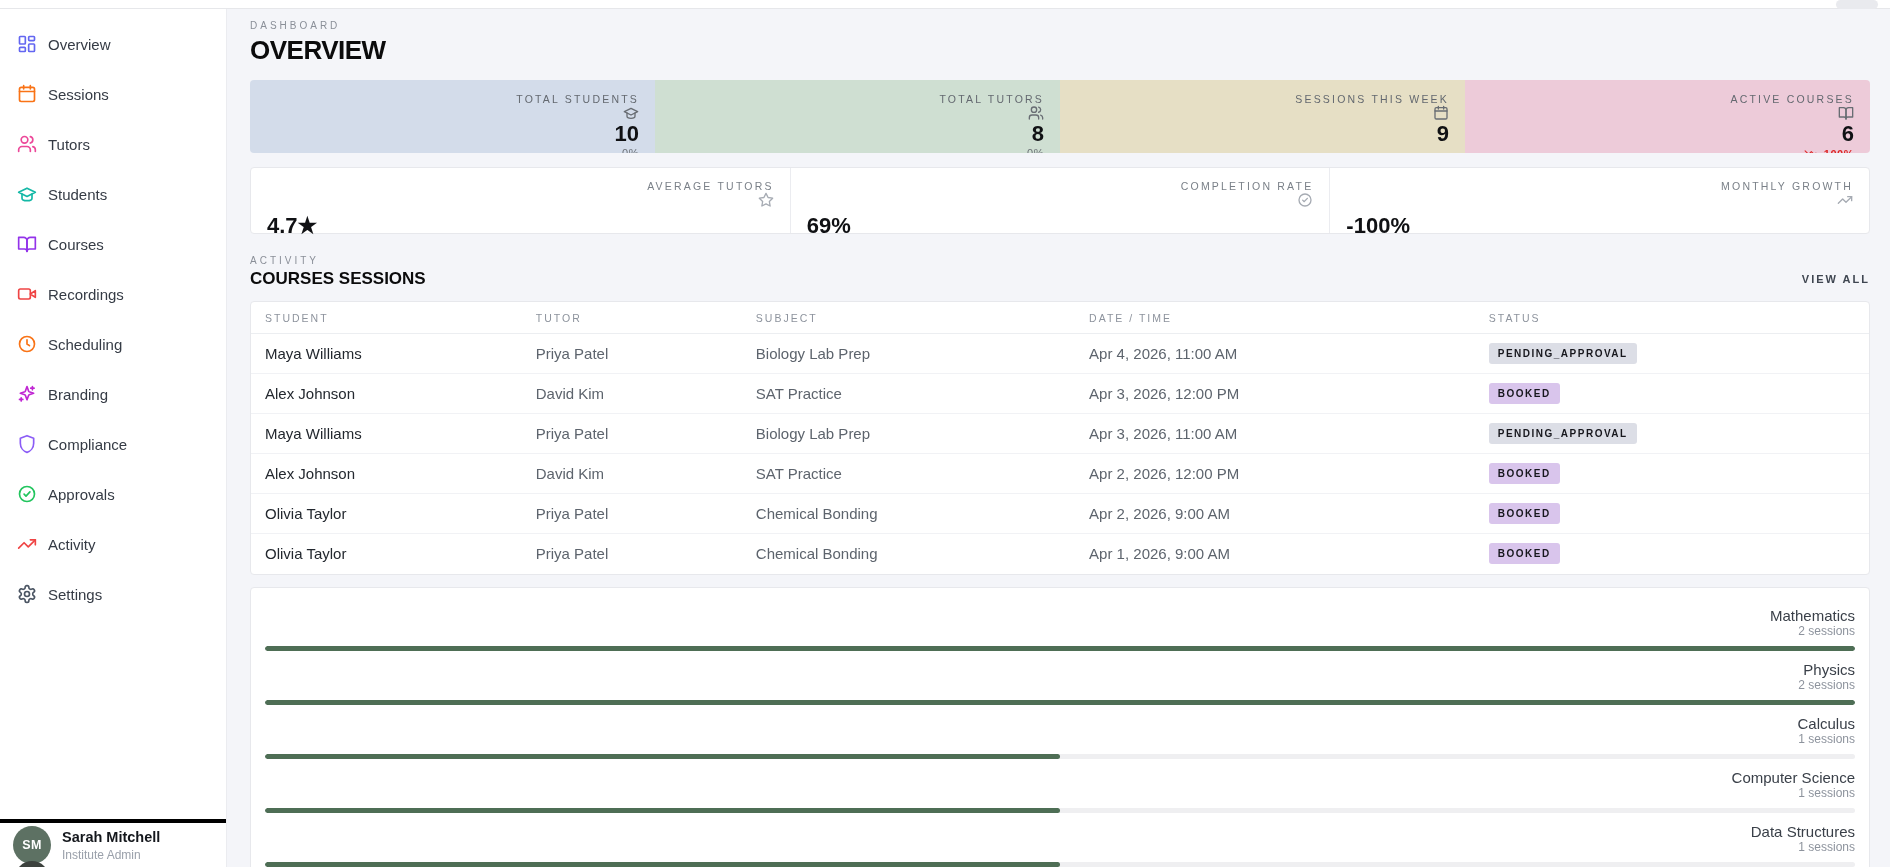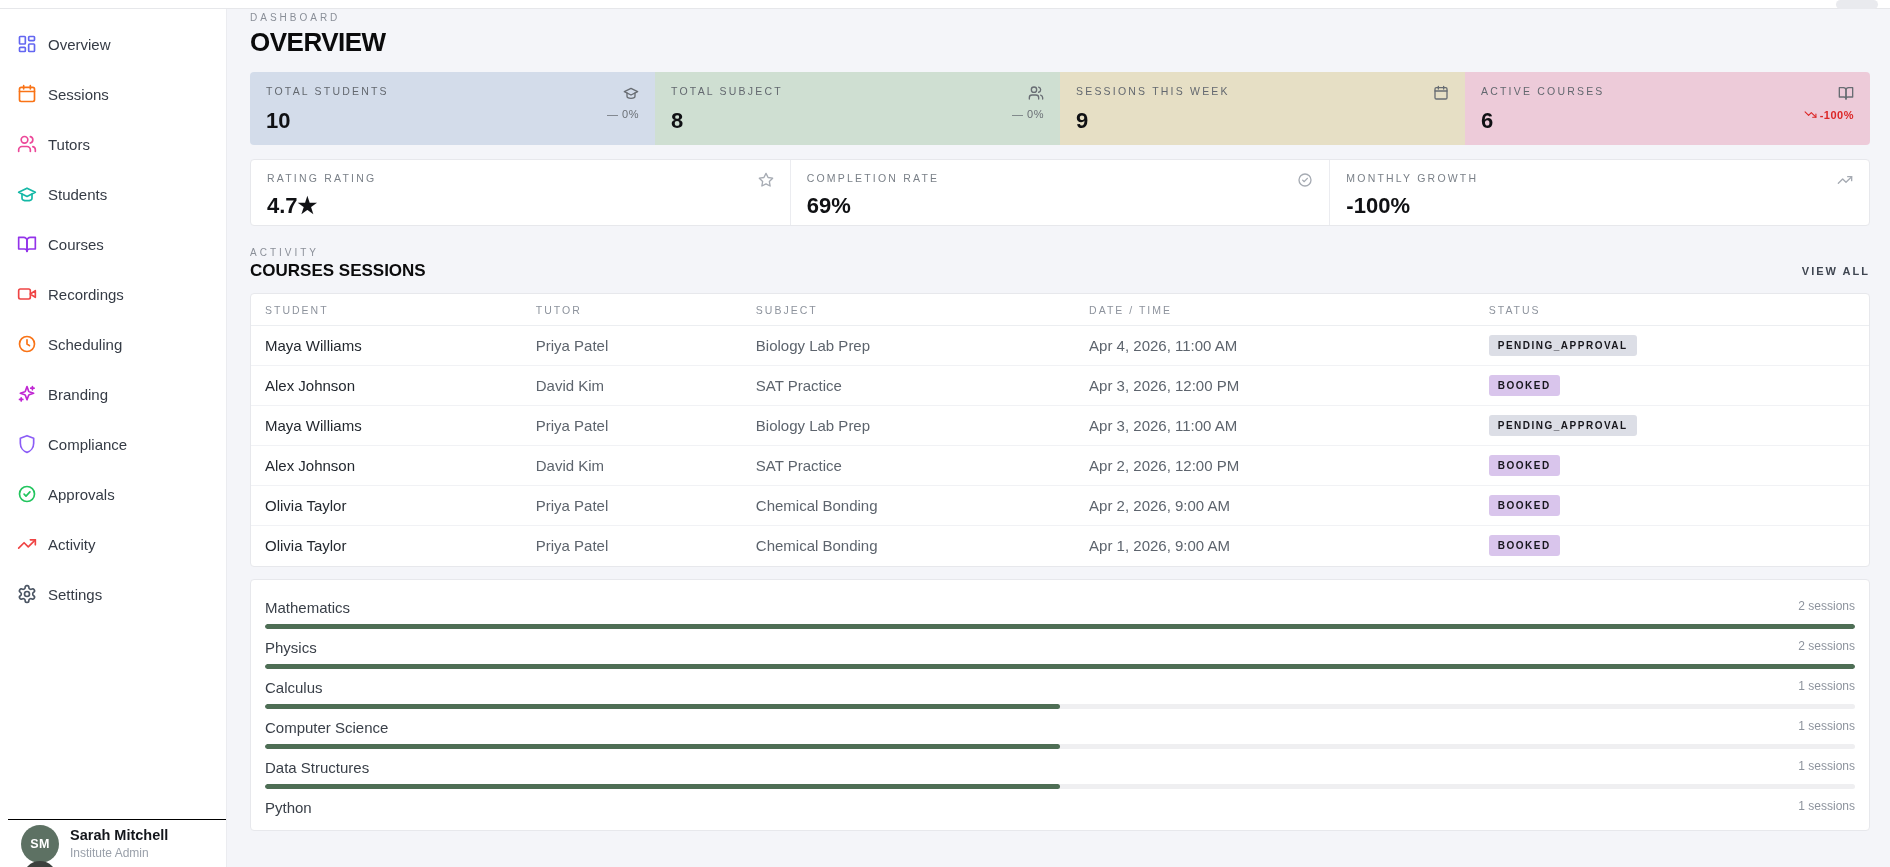--- a/index.html
+++ b/index.html
@@ -14,44 +14,44 @@
   .app { display:flex; height:867px; }
 
   
   .sidebar { width:227px; min-width:227px; background:#fff; border-right:1px solid #ebecf0;
              display:flex; flex-direction:column; position:relative; }
   .nav { flex:1; padding-top:19px; }
   .nav-item { height:50px; display:flex; align-items:center; padding-left:17px; gap:11px; cursor:pointer; }
   .nav-icon { width:20px; height:20px; display:flex; align-items:center; justify-content:center; }
   .nav-icon svg { width:20px; height:20px; }
   .nav-label { font-size:15px; color:#353b45; }
-  .user { border-top:1px solid #000000; height:48px; display:flex; align-items:center;
-          padding-left:13px; gap:11px; position:relative;margin-left:8px; }
+  .user { border-top:4px solid #000000; height:48px; display:flex; align-items:center;
+          padding-left:13px; gap:11px; position:relative; }
   .avatar { width:38px; height:38px; min-width:38px; border-radius:50%; background:#5d7163; color:#fff;
             font-size:12.5px; font-weight:bold; display:flex; align-items:center; justify-content:center;
             letter-spacing:.5px; }
   .user-name { font-size:14.5px; font-weight:bold; color:#14171c; }
   .user-role { font-size:12px; color:#9aa0aa; margin-top:3px; }
   .cut-circle { position:absolute; left:15px; bottom:-28px; width:34px; height:34px;
                 border-radius:50%; background:#3c413d; }
 
   
-  .main { flex:1; padding:12px 20px 0 23px; }
+  .main { flex:1; padding:20px 20px 0 23px; }
   .eyebrow { font-size:10px; letter-spacing:3px; color:#8a8f98; font-weight:500; }
   .h1 { font-size:26px; font-weight:900; color:#0b0b0c; letter-spacing:-0.5px; margin-top:4px; }
   .h2 { font-size:17px; font-weight:900; color:#0b0b0c; margin-top:3px; }
 
   svg.ic { fill:none; stroke:currentColor; stroke-width:2; stroke-linecap:round; stroke-linejoin:round; }
 
   
   .stat-strip { display:flex; margin-top:14px; border-radius:4px; overflow:hidden; height:73px; }
   .stat-card { flex:1; padding:13px 16px 11px; display:flex; flex-direction:column; justify-content:space-between; }
   .stat-students { background:#d3dcea; } .stat-tutors { background:#cfdfd2; }
   .stat-sessions { background:#e6dfc5; } .stat-courses { background:#edcbd9; }
-  .row-between { display:flex; justify-content:space-between; align-items:flex-start; }
+  .row-between { display:flex; justify-content:space-between; align-items:flex-end;flex-direction:column; }
   .stat-label { font-size:10.5px; letter-spacing:2.2px; color:#63686f; font-weight:500; }
   .stat-value { font-size:22px; font-weight:800; color:#101114; }
   .stat-icon { color:#686d73; display:flex; } .stat-icon svg { width:16px; height:16px; }
   .stat-delta { font-size:11px; color:#6b7076; letter-spacing:.5px; }
   .stat-delta.neg { color:#dc2626; font-weight:bold; display:flex; align-items:center; gap:3px; }
   .stat-delta.neg svg { width:13px; height:13px; }
 
   
   .metric-strip { display:flex; margin-top:14px; background:#fff; border:1px solid #e7e8ec;
                   border-radius:4px; height:67px; }
@@ -250,21 +250,21 @@
           </span>
         </div>
         <div class="row-between">
           <span class="stat-value">10</span>
           <span class="stat-delta">— 0%</span>
         </div>
       </div>
 
       <div class="stat-card stat-tutors">
         <div class="row-between">
-          <span class="stat-label">TOTAL SUBJECT</span>
+          <span class="stat-label">TOTAL TUTORS</span>
           <span class="stat-icon">
             <svg class="ic" viewBox="0 0 24 24">
                 <path d="M16 21v-2a4 4 0 0 0-4-4H6a4 4 0 0 0-4 4v2"></path>
                 <circle cx="9" cy="7" r="4"></circle>
                 <path d="M22 21v-2a4 4 0 0 0-3-3.87M16 3.13a4 4 0 0 1 0 7.75"></path>
               </svg>
           </span>
         </div>
         <div class="row-between">
           <span class="stat-value">8</span>
@@ -309,21 +309,21 @@
           </span>
         </div>
       </div>
 
     </div>
 
     <div class="metric-strip">
 
       <div class="metric-card">
         <div class="row-between">
-          <span class="metric-label">RATING RATING</span>
+          <span class="metric-label">AVERAGE TUTORS</span>
           <span class="metric-icon">
             <svg class="ic" viewBox="0 0 24 24">
                 <path d="m12 2 3.1 6.3 6.9 1-5 4.9 1.2 6.8-6.2-3.2-6.2 3.2L7 14.2l-5-4.9 6.9-1L12 2z"></path>
               </svg>
           </span>
         </div>
         <span class="metric-value">4.7★</span>
       </div>
 
       <div class="metric-card">

